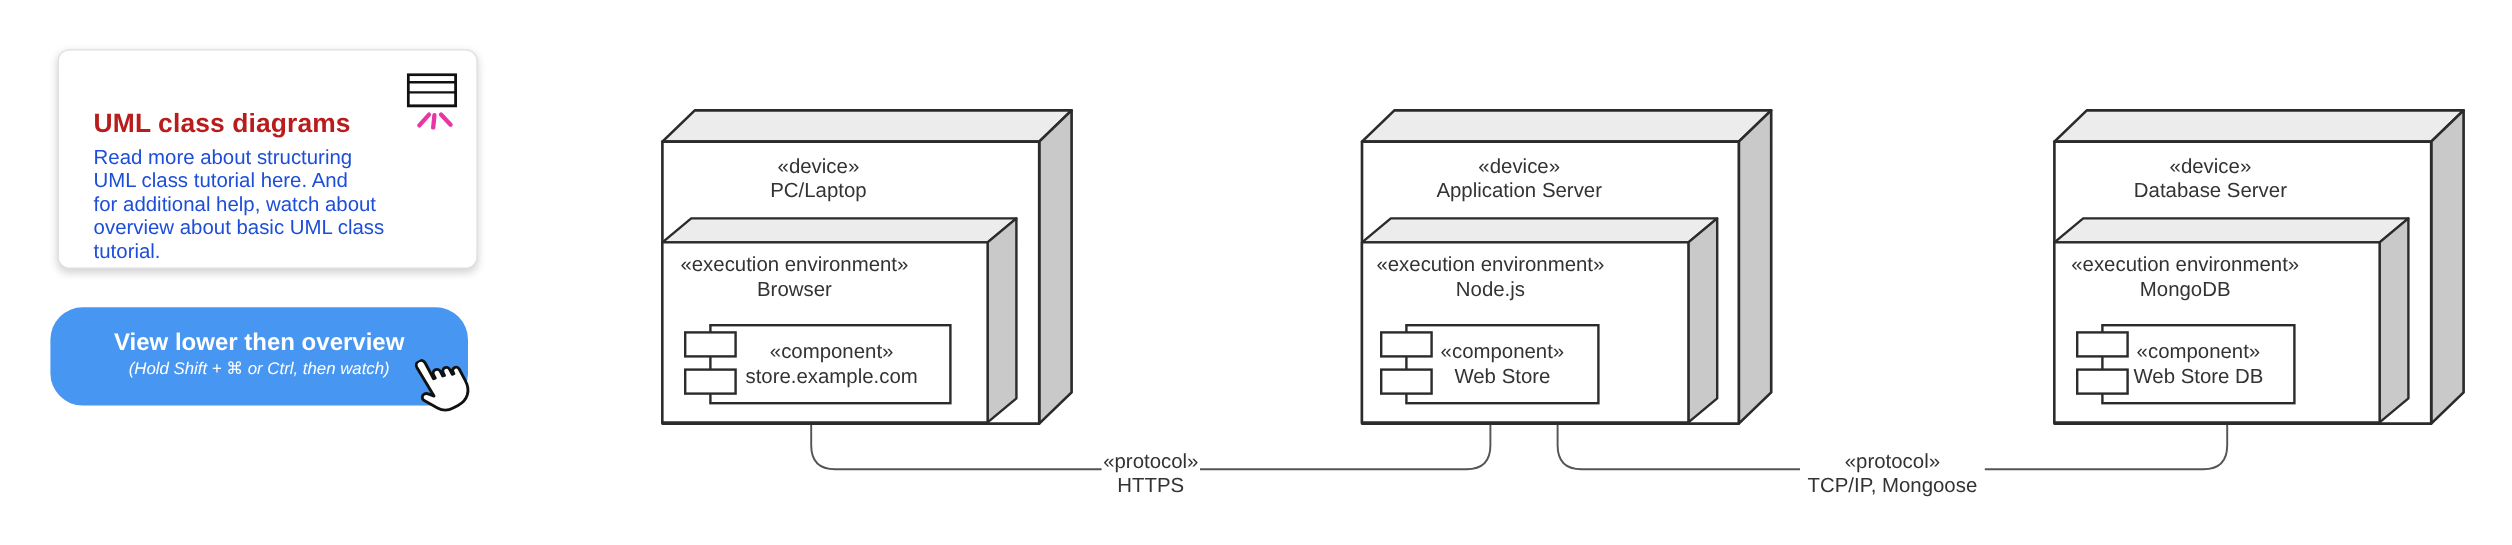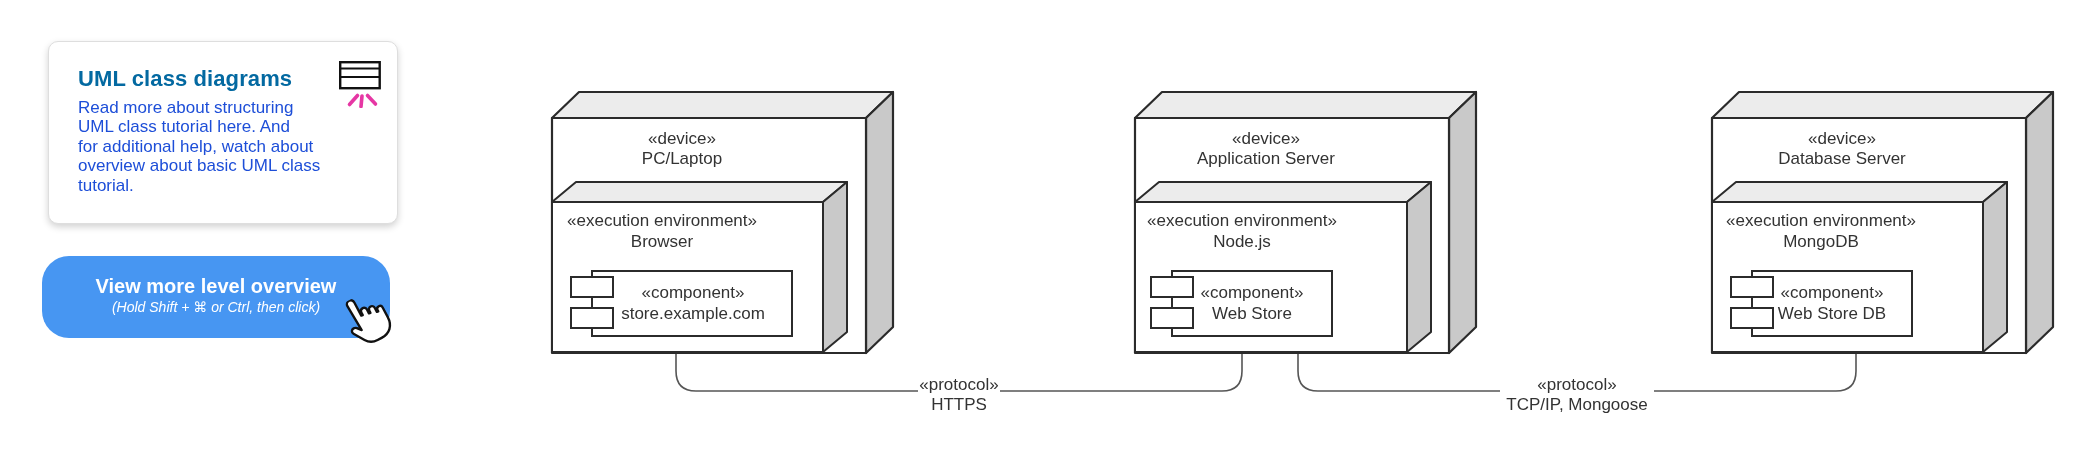--- a/index.html
+++ b/index.html
@@ -11,22 +11,22 @@
     overflow:hidden;
   }
   
   .card{
     position:absolute;left:48px;top:41px;width:350px;height:183px;
     background:#ffffff;border:1px solid #dedede;border-radius:10px;
     box-shadow:0 3px 7px rgba(0,0,0,.18);
     box-sizing:border-box;padding:24px 18px 0 29px;
   }
   .card-title{
-    font-size:22px;font-weight:bold;color:#0369a1;line-height:26px;
-    letter-spacing:.1px;white-space:nowrap;
+    font-size:22px;font-weight:bold;color:#b91c1c;line-height:26px;
+    letter-spacing:.1px;white-space:nowrap;margin-top:24px;
   }
   .card-body{margin-top:6px;}
   .card-body .line{
     font-size:17px;color:#1d4ed8;line-height:19.4px;white-space:nowrap;
   }
   .card-icon{position:absolute;top:19px;right:16px;}
   
   .btn{
     position:absolute;left:42px;top:256px;width:348px;height:82px;
     background:#4796f2;border-radius:27px;color:#ffffff;
@@ -153,22 +153,22 @@
       <line x1="1.2" y1="16" x2="40.7" y2="16" stroke="#111111" stroke-width="2"></line>
       <g stroke="#e637a4" stroke-width="3.6" stroke-linecap="round">
         <line x1="18.5" y1="34.5" x2="10.5" y2="43.5"></line>
         <line x1="23" y1="35" x2="22" y2="45.5"></line>
         <line x1="28.5" y1="34.5" x2="36.5" y2="43"></line>
       </g>
     </svg>
   </div>
 
   <div class="btn">
-    <div class="btn-label">View more level overview</div>
-    <div class="btn-sublabel">(Hold Shift + ⌘ or Ctrl, then click)</div>
+    <div class="btn-label">View lower then overview</div>
+    <div class="btn-sublabel">(Hold Shift + ⌘ or Ctrl, then watch)</div>
     <svg class="cursor-icon" width="52" height="56" viewBox="0 0 34 40">
       <path d="M12.5 3.2 c0-1.6 1.3-2.9 2.8-2.9 c1.6 0 2.8 1.3 2.8 2.9 v10.6 l1.1 0.15 v-2.1
                c0-1.3 1-2.3 2.3-2.3 c1.2 0 2.2 1 2.2 2.3 v3.1 l1.1 0.15 v-1.6
                c0-1.3 1-2.3 2.2-2.3 c1.2 0 2.2 1 2.2 2.3 v3.2 l1 0.15 v-1
                c0-1.2 0.9-2.1 2.1-2.1 c1.1 0 2 0.9 2 2.1 v7.8
                c0 6.8-4.3 11-10.8 11 h-3.3 c-3.8 0-6.2-1.3-8.2-4.4 l-4.9-7.6
                c-1-1.5 0.1-3.4 1.9-3.4 c0.8 0 1.6 0.4 2.1 1 l2.4 2.8 z" fill="#ffffff" stroke="#111111" stroke-width="1.7" stroke-linejoin="round"></path>
     </svg>
   </div>
 

